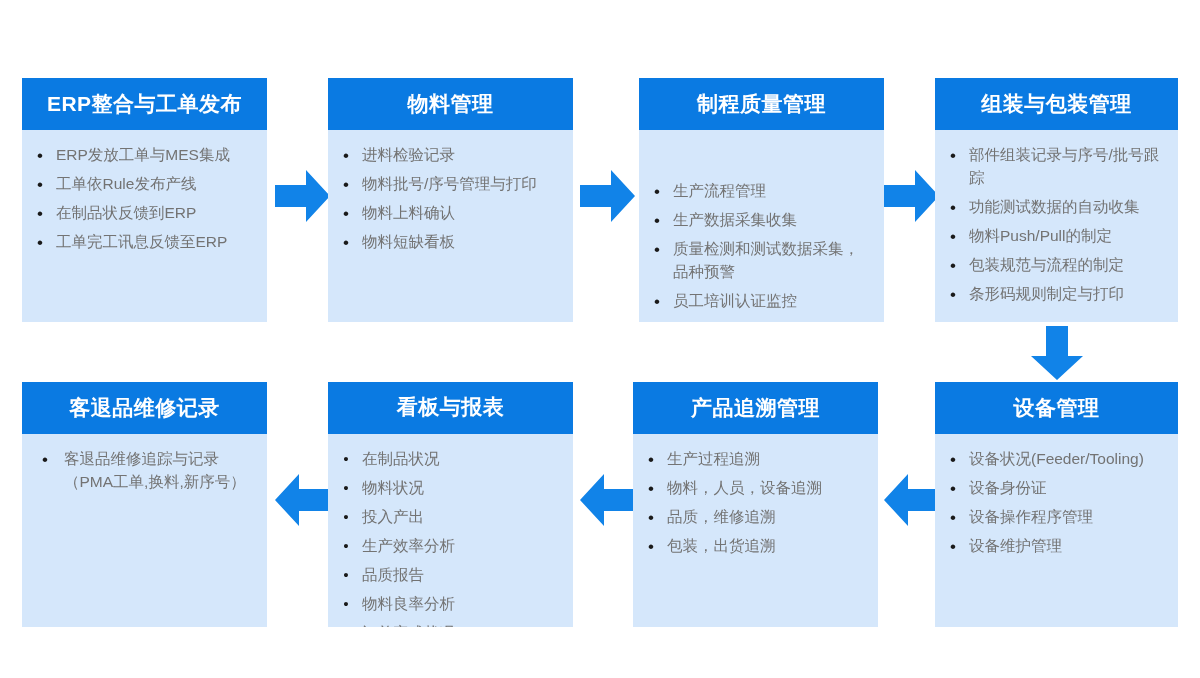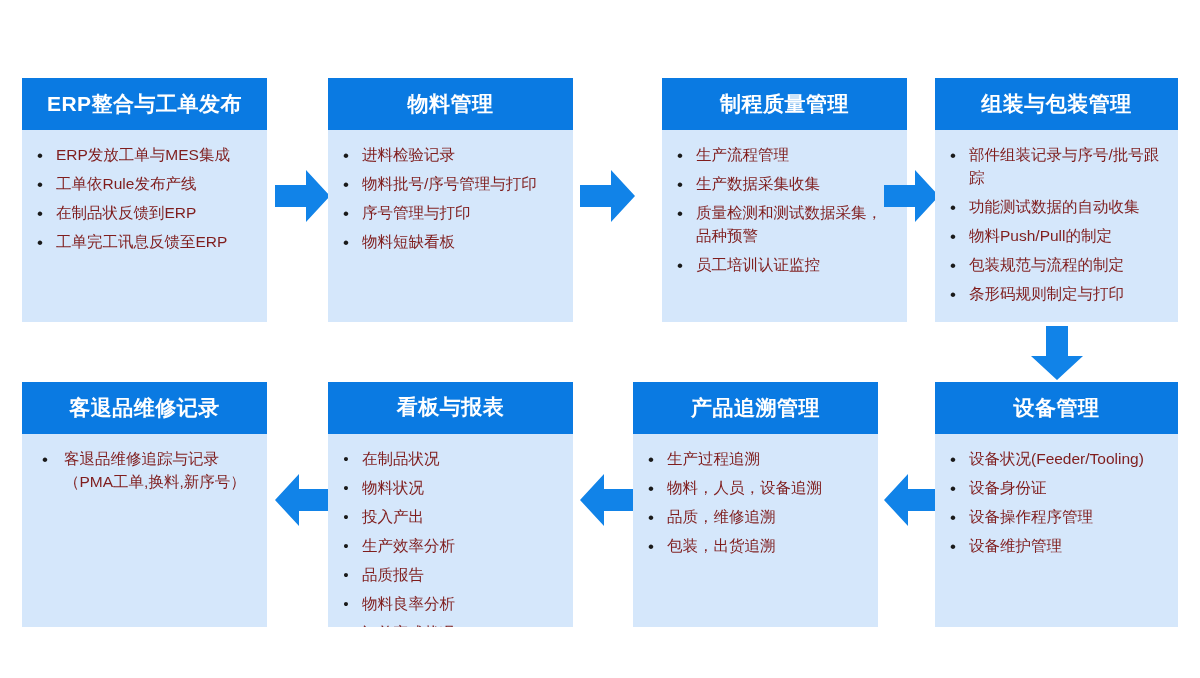--- a/index.html
+++ b/index.html
@@ -50,21 +50,21 @@
     padding: 14px 10px 8px 6px;
     overflow: hidden;
   }
   .card-body ul {
     margin: 0;
     padding: 0 0 0 26px;
     list-style: none;
   }
   .card-body li {
     position: relative;
-    color: #7f1d1d;
+    color: #737373;
     font-size: 15.5px;
     line-height: 1.48;
     margin-bottom: 6px;
     padding-left: 2px;
     word-break: break-word;
   }
   .card-body li::before {
     content: "\2022";
     position: absolute;
     left: -17px;
@@ -105,33 +105,33 @@
       <polygon points="0,17 31,17 31,2 55,28 31,54 31,39 0,39" fill="#1183e8"></polygon>
     </svg>
   </div>
 
   <div class="card" id="box-1" style="left:328px; top:78px; width:245px; height:244px;">
     <div class="card-header">物料管理</div>
     <div class="card-body">
       <ul>
         <li>进料检验记录</li>
         <li>物料批号/序号管理与打印</li>
-        <li>序号管理与打印</li>
+        <li>物料上料确认</li>
         <li>物料短缺看板</li>
       </ul>
     </div>
   </div>
 
   <div class="arrow" style="left:580px; top:168px; width:55px; height:56px;">
     <svg width="55" height="56" viewBox="0 0 55 56" aria-hidden="true">
       <polygon points="0,17 31,17 31,2 55,28 31,54 31,39 0,39" fill="#1183e8"></polygon>
     </svg>
   </div>
 
-  <div class="card" id="box-2" style="left:662px; top:78px; width:245px; height:244px;">
+  <div class="card" id="box-2" style="left:639px; top:78px; width:245px; height:244px;gap:36px;">
     <div class="card-header">制程质量管理</div>
     <div class="card-body">
       <ul>
         <li>生产流程管理</li>
         <li>生产数据采集收集</li>
         <li>质量检测和测试数据采集，品种预警</li>
         <li>员工培训认证监控</li>
       </ul>
     </div>
   </div>

